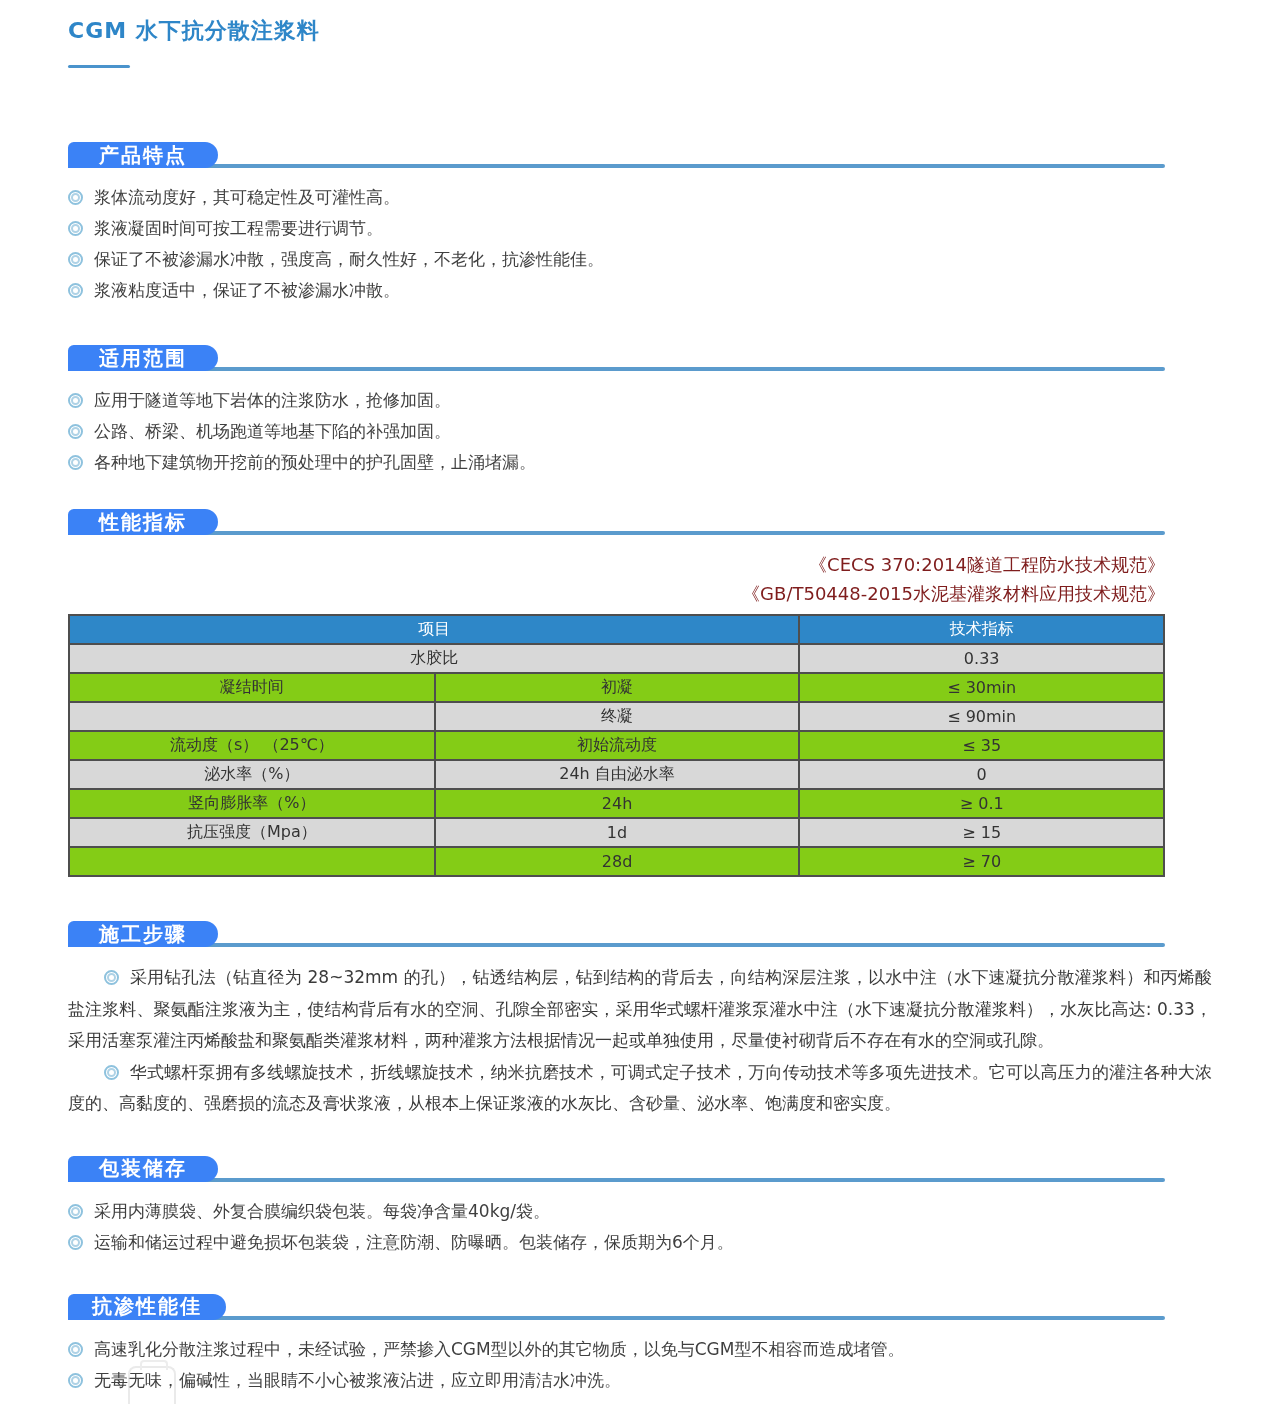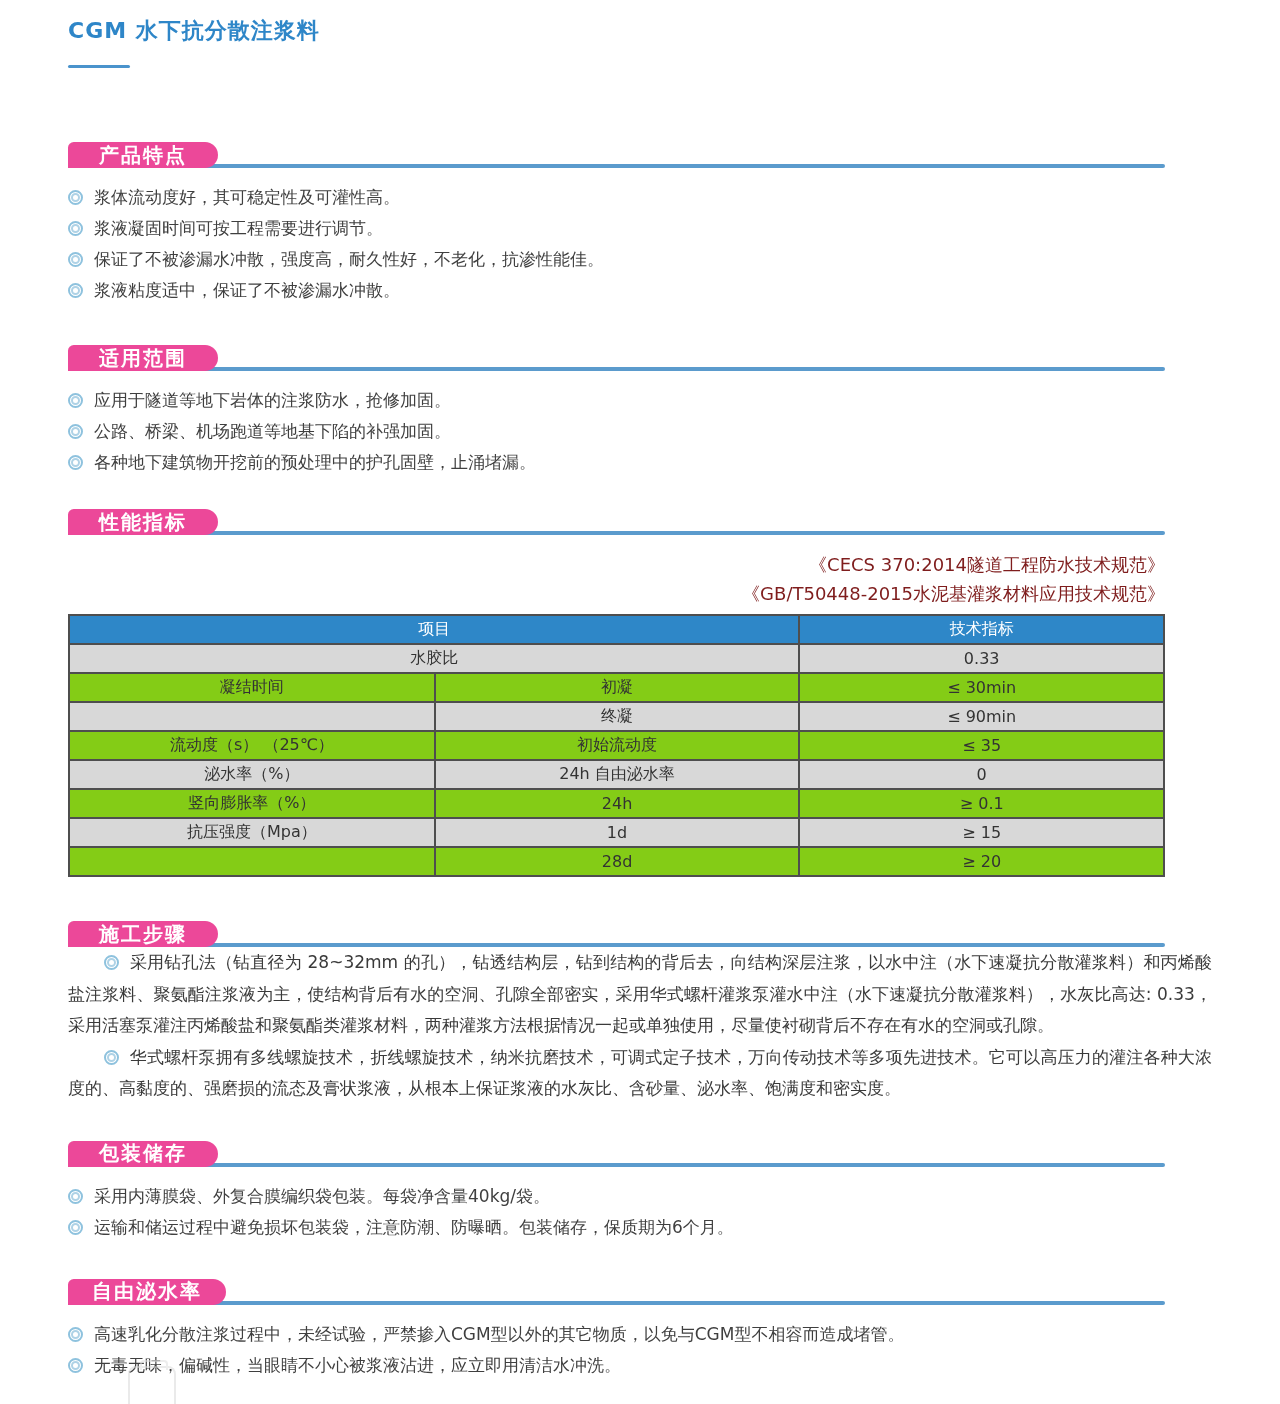--- a/index.html
+++ b/index.html
@@ -25,21 +25,21 @@
 
   
   .sec-head { position:relative; height:38px; }
   .rule {
     position:absolute; left:0; bottom:0; height:4px; width:1097px;
     background:#5b9bcd; border-radius:2px; z-index:1;
   }
   .badge {
     position:absolute; left:0; top:12px; bottom:0; z-index:2;
     min-width:150px; padding:0 24px;
-    background:#ec4899; color:#ffffff;
+    background:#3b82f6; color:#ffffff;
     font-size:20px; font-weight:bold; letter-spacing:2px;
     display:flex; align-items:center; justify-content:center;
     border-radius:8px 18px 18px 0;
   }
 
   
   ul.bullets { list-style:none; margin:14px 0 0 0; padding:0; font-size:17px; }
   ul.bullets li { display:flex; align-items:center; line-height:31px; }
   .ring {
     flex:none; width:15px; height:15px; margin-right:11px;
@@ -69,21 +69,21 @@
   .perf-table col.c1 { width:33.4%; } .perf-table col.c2 { width:33.3%; } .perf-table col.c3 { width:33.3%; }
   .perf-table th, .perf-table td {
     border:2px solid #4e4e4e; height:29px; padding:0 4px;
     text-align:center; vertical-align:middle;
   }
   .perf-table th { background:#2e87c8; color:#ffffff; font-weight:normal; }
   .perf-table td { background:#84cc16; color:#333333; }
   .perf-table tr.shade td { background:#d8d8d8; }
 
   
-  .paras { font-size:17px; line-height:31.5px; text-align:justify; color:#3a3a3a; }
+  .paras { margin-top:15px; font-size:17px; line-height:31.5px; text-align:justify; color:#3a3a3a; }
   .para { margin:0; text-indent:2.1em; }
   .ring-inline {
     display:inline-block; vertical-align:-2px; width:15px; height:15px; margin-right:11px;
     border:2px solid #8ec2de; border-radius:50%; position:relative;
   }
   .ring-inline::after {
     content:""; position:absolute; inset:1px;
     border:2px solid #aed2e6; border-radius:50%;
   }
 
@@ -204,21 +204,21 @@
           <td>≥ 0.1</td>
         </tr>
         <tr class="shade">
           <td>抗压强度（Mpa）</td>
           <td>1d</td>
           <td>≥ 15</td>
         </tr>
         <tr>
           <td></td>
           <td>28d</td>
-          <td>≥ 20</td>
+          <td>≥ 70</td>
         </tr>
       </tbody>
     </table>
   </section>
 
   <section class="sec-construction">
     <div class="sec-head">
       <div class="rule"></div>
       <div class="badge">施工步骤</div>
     </div>
@@ -241,21 +241,21 @@
       <li>
           <span class="ring"></span>
           <span>运输和储运过程中避免损坏包装袋，注意防潮、防曝晒。包装储存，保质期为6个月。</span>
         </li>
     </ul>
   </section>
 
   <section class="sec-precautions">
     <div class="sec-head">
       <div class="rule"></div>
-      <div class="badge">自由泌水率</div>
+      <div class="badge">抗渗性能佳</div>
     </div>
     <ul class="bullets">
       <li>
           <span class="ring"></span>
           <span>高速乳化分散注浆过程中，未经试验，严禁掺入CGM型以外的其它物质，以免与CGM型不相容而造成堵管。</span>
         </li>
       <li>
           <span class="ring"></span>
           <span>无毒无味，偏碱性，当眼睛不小心被浆液沾进，应立即用清洁水冲洗。</span>
         </li>

